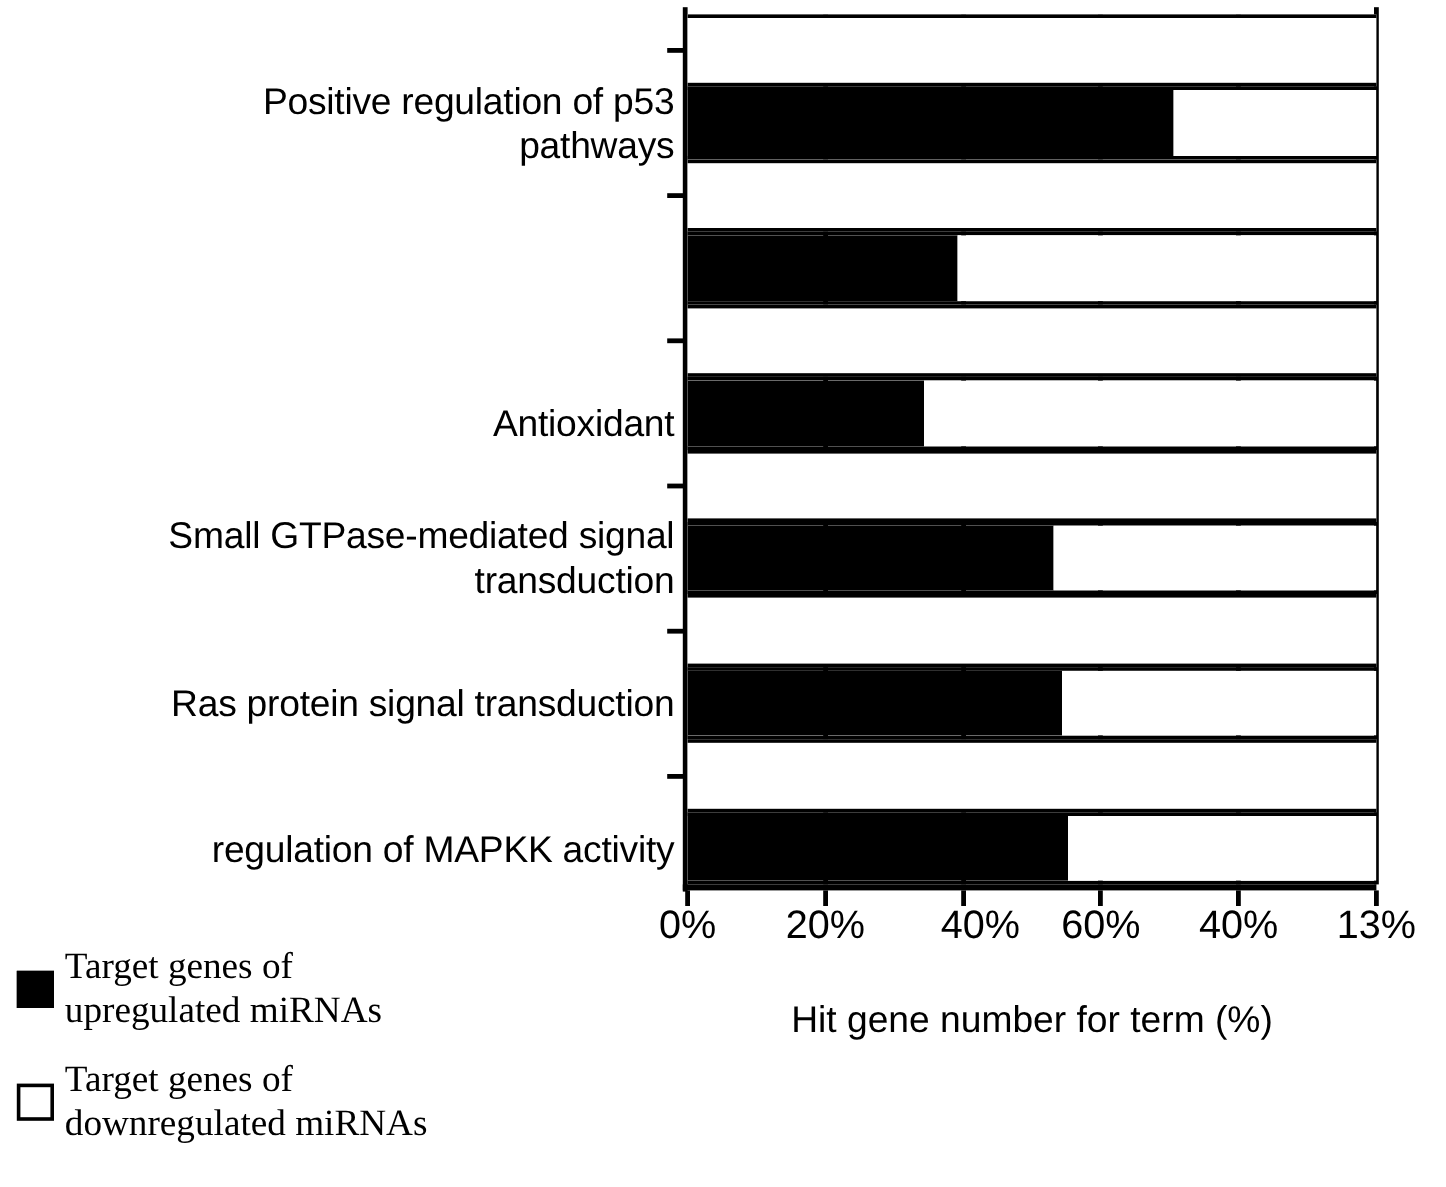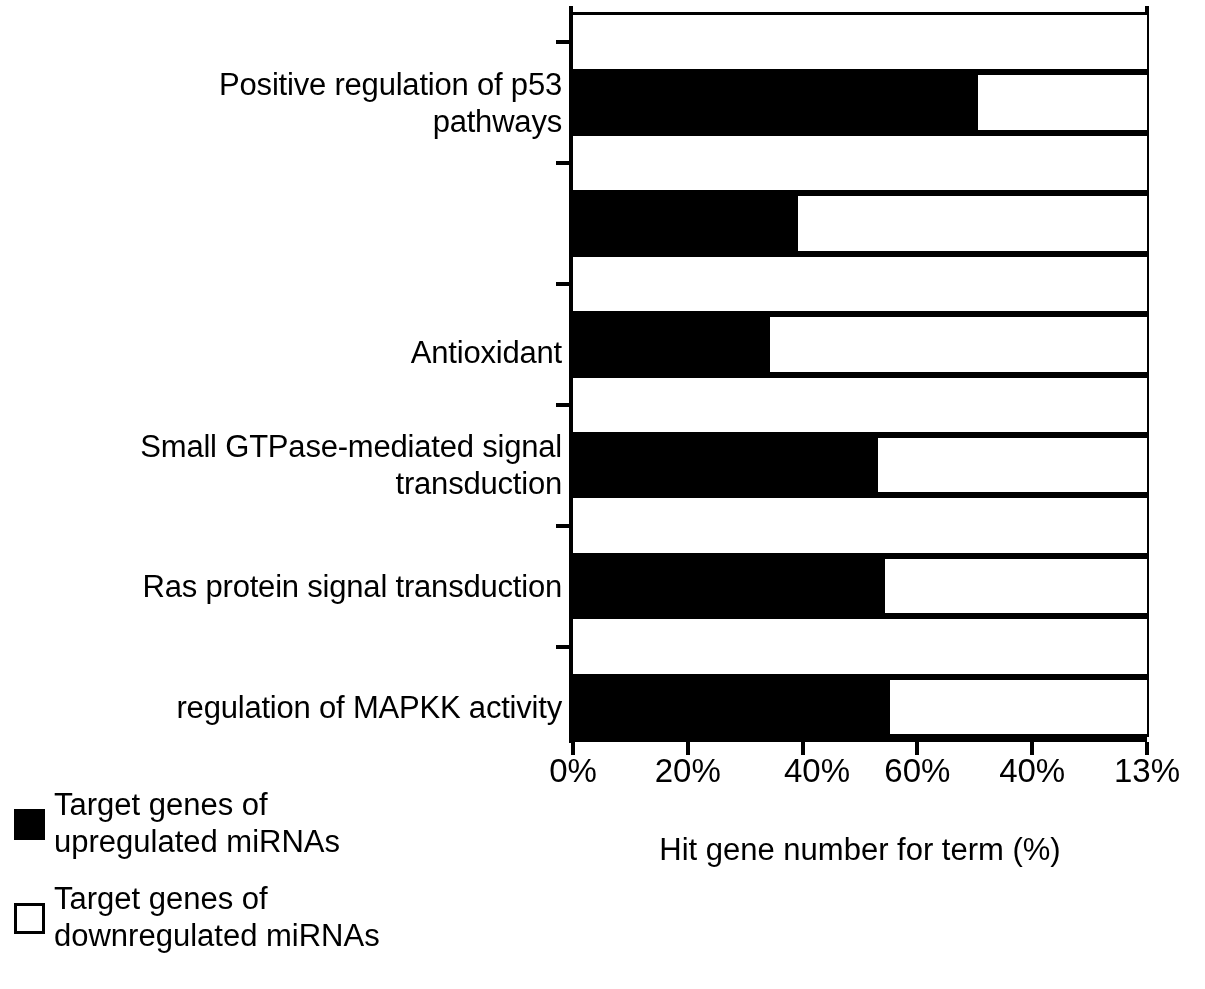--- a/index.html
+++ b/index.html
@@ -148,20 +148,21 @@
     position: absolute;
     left: 14px;
     top: 786px;
     width: 540px;
   }
   .legend-entry {
     position: relative;
     display: flex;
     align-items: flex-start;
     margin-bottom: 20px;
+    font-family: Liberation Serif, serif;
   }
   .legend-swatch {
     flex: 0 0 auto;
     width: 31px; height: 31px;
     margin-right: 9px;
     margin-top: 2px;
     align-self: center;
   }
   .legend-swatch.filled { background: #000000; border: 3px solid #000000; }
   .legend-swatch.hollow { background: #ffffff; border: 3px solid #000000; }

